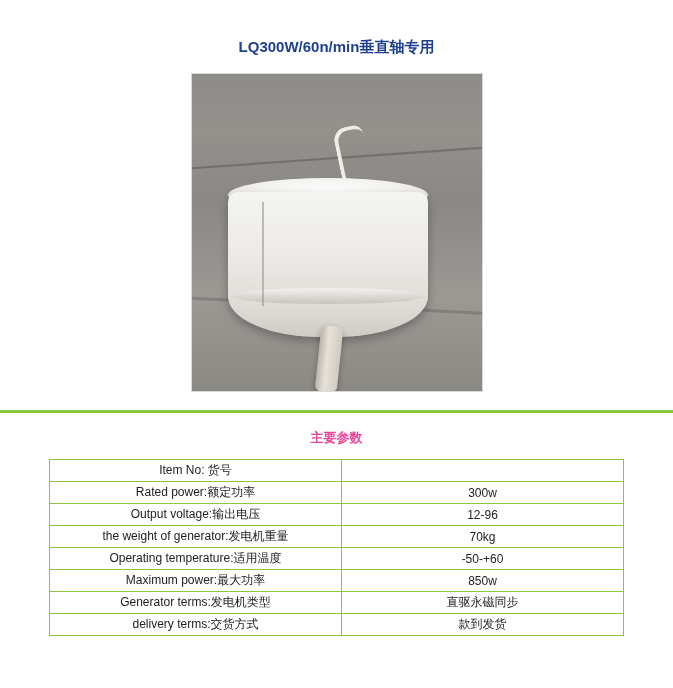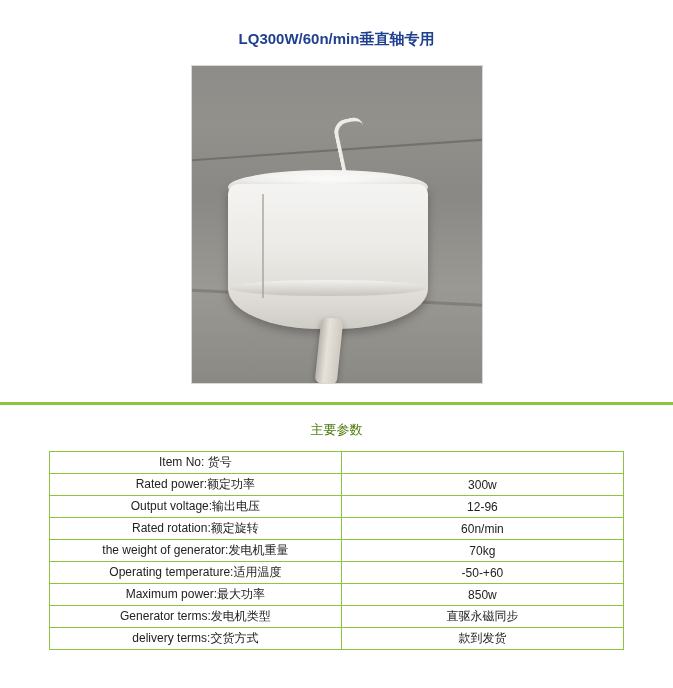--- a/index.html
+++ b/index.html
@@ -17,21 +17,21 @@
   .page {
     position: relative;
     width: 673px;
     height: 688px;
   }
   .title {
     text-align: center;
     font-size: 15px;
     font-weight: bold;
     color: #1f3f8f;
-    padding-top: 30px;
+    padding-top: 38px;
     letter-spacing: 0px;
   }
   .photo-wrap {
     margin: 16px auto 0 auto;
     width: 290px;
     height: 317px;
     border: 1px solid #d8d8d8;
     background: #8e8e8a;
     position: relative;
     overflow: hidden;
@@ -123,22 +123,22 @@
     transform: rotate(-12deg);
   }
   .divider {
     margin: 18px 0 0 0;
     height: 3px;
     background: #8cc63e;
   }
   .section-title {
     text-align: center;
     font-size: 13px;
-    font-weight: normal;
-    color: #4d7c0f;
+    font-weight: bold;
+    color: #ec4899;
     padding: 16px 0 12px 0;
   }
   table.spec {
     border-collapse: collapse;
     width: 575px;
     margin: 0 auto;
     font-size: 12px;
   }
   table.spec td {
     border: 1px solid #8cc63e;
@@ -185,24 +185,20 @@
       </tr>
       <tr>
         <td class="label">Rated power:额定功率</td>
         <td class="value">300w</td>
       </tr>
       <tr>
         <td class="label">Output voltage:输出电压</td>
         <td class="value">12-96</td>
       </tr>
       <tr>
-        <td class="label">Rated rotation:额定旋转</td>
-        <td class="value">60n/min</td>
-      </tr>
-      <tr>
         <td class="label">the weight of generator:发电机重量</td>
         <td class="value">70kg</td>
       </tr>
       <tr>
         <td class="label">Operating temperature:适用温度</td>
         <td class="value">-50-+60</td>
       </tr>
       <tr>
         <td class="label">Maximum power:最大功率</td>
         <td class="value">850w</td>

